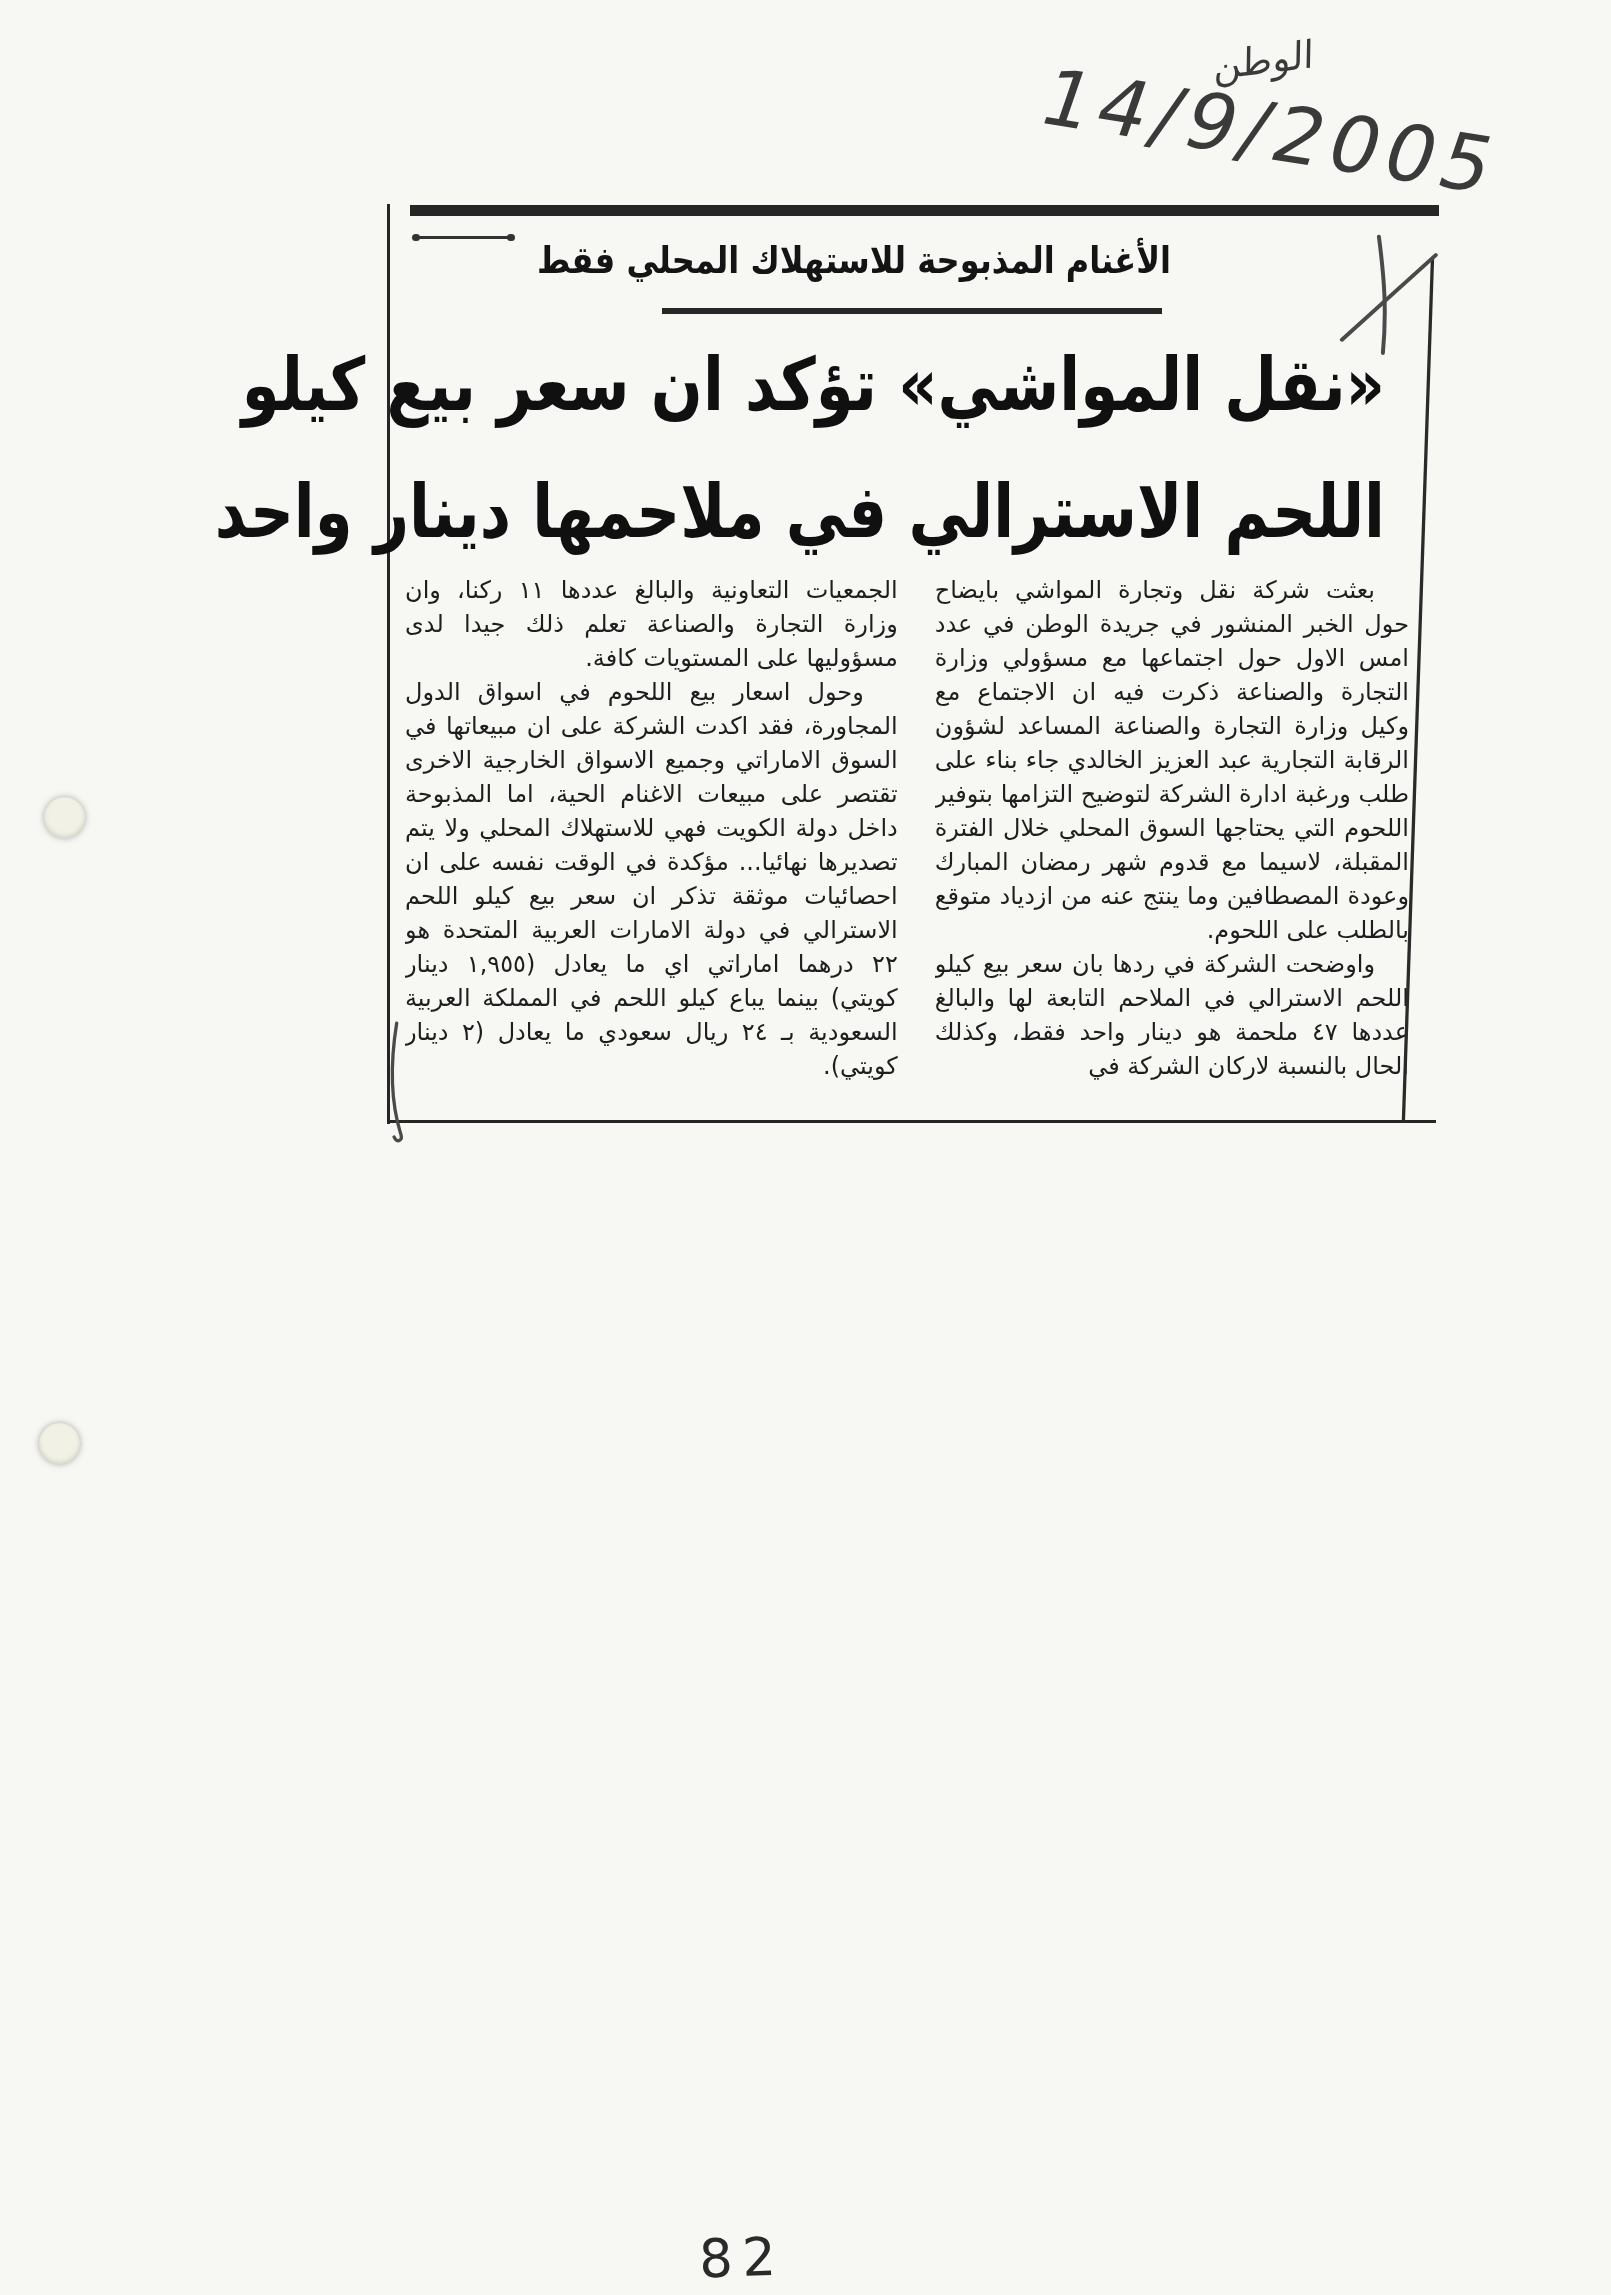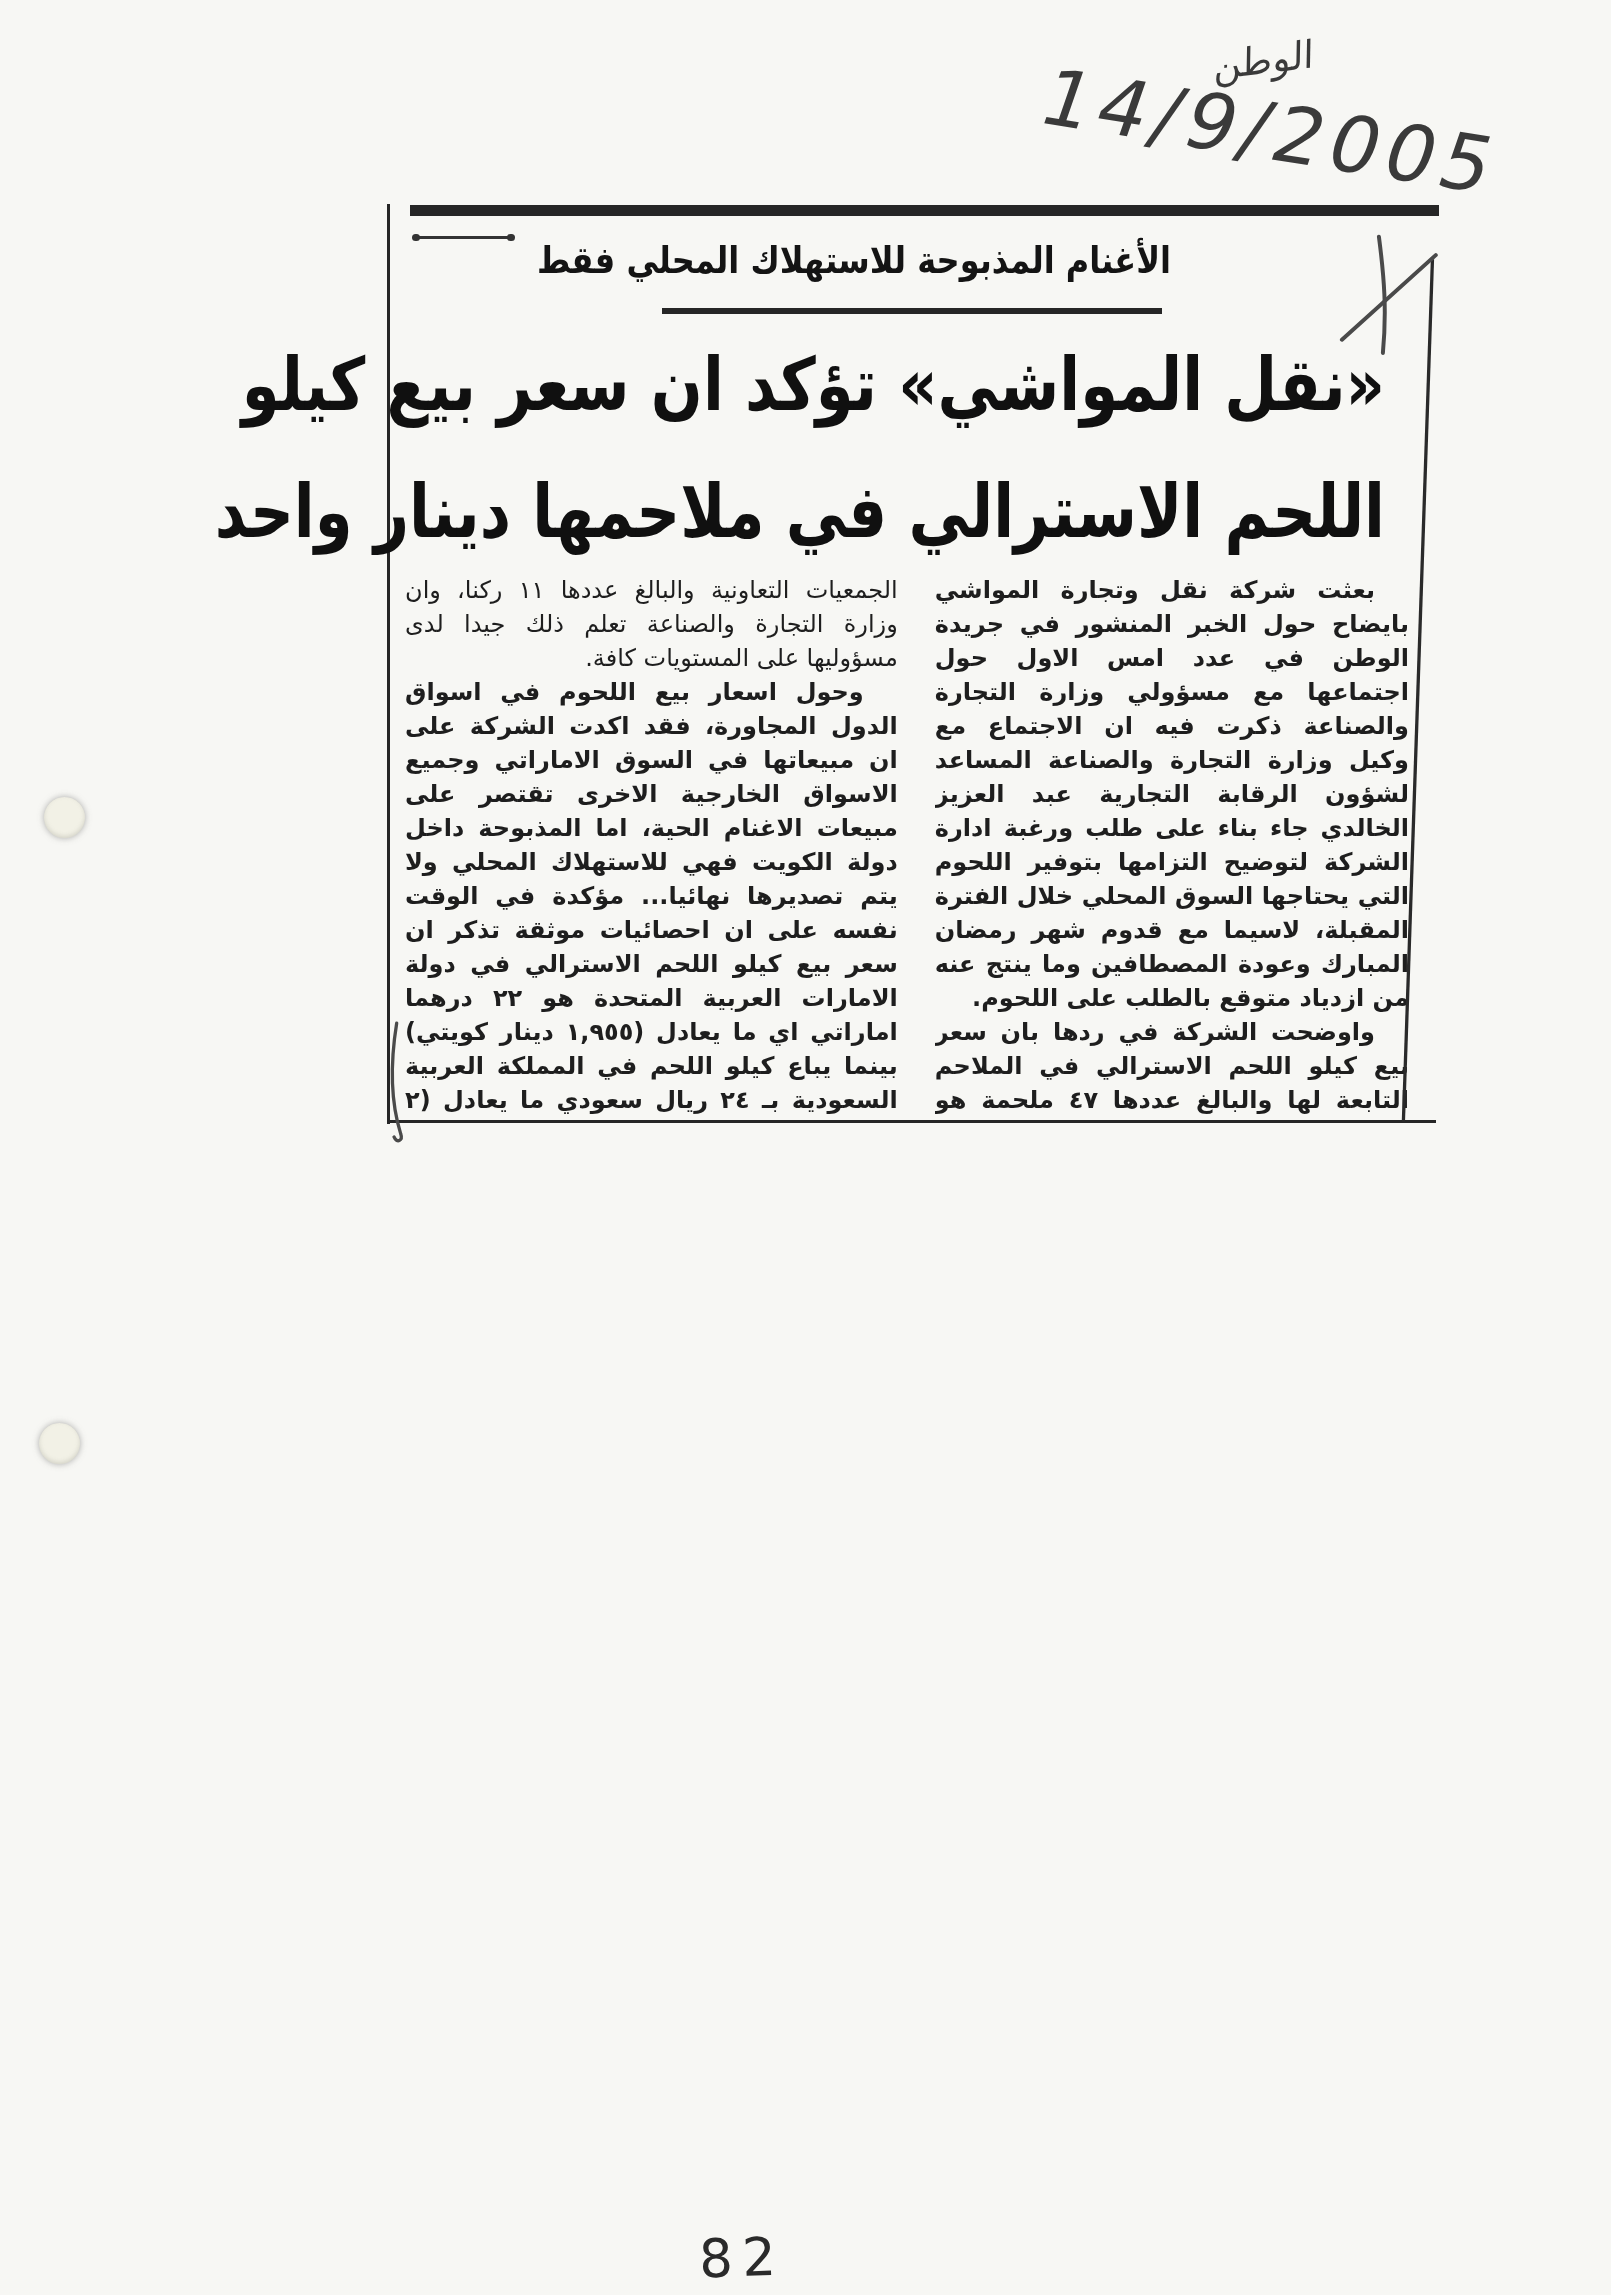--- a/index.html
+++ b/index.html
@@ -82,21 +82,21 @@
     direction:rtl;
     font-size:24px;line-height:34px;
     text-align:justify;
     color:#1e1e1e;
     overflow:hidden;
     margin-left:12px;
   }
   .col-first{width:486px;}
   .col-second{width:505px;}
   .para{margin:0;}
-  .para--indent{text-indent:34px;font-weight:bold;}
+  .para--indent{text-indent:34px;}
 
   
   .hole{
     width:41px;height:41px;border-radius:50%;
     background:#f2f1e6;
     box-shadow:0 0 6.6px rgba(110,110,110,.55), inset 0 -2px 4px rgba(160,160,150,.35);
   }
   .hole-1{left:44px;top:797px;}
   .hole-2{left:39px;top:1423px;}
 

